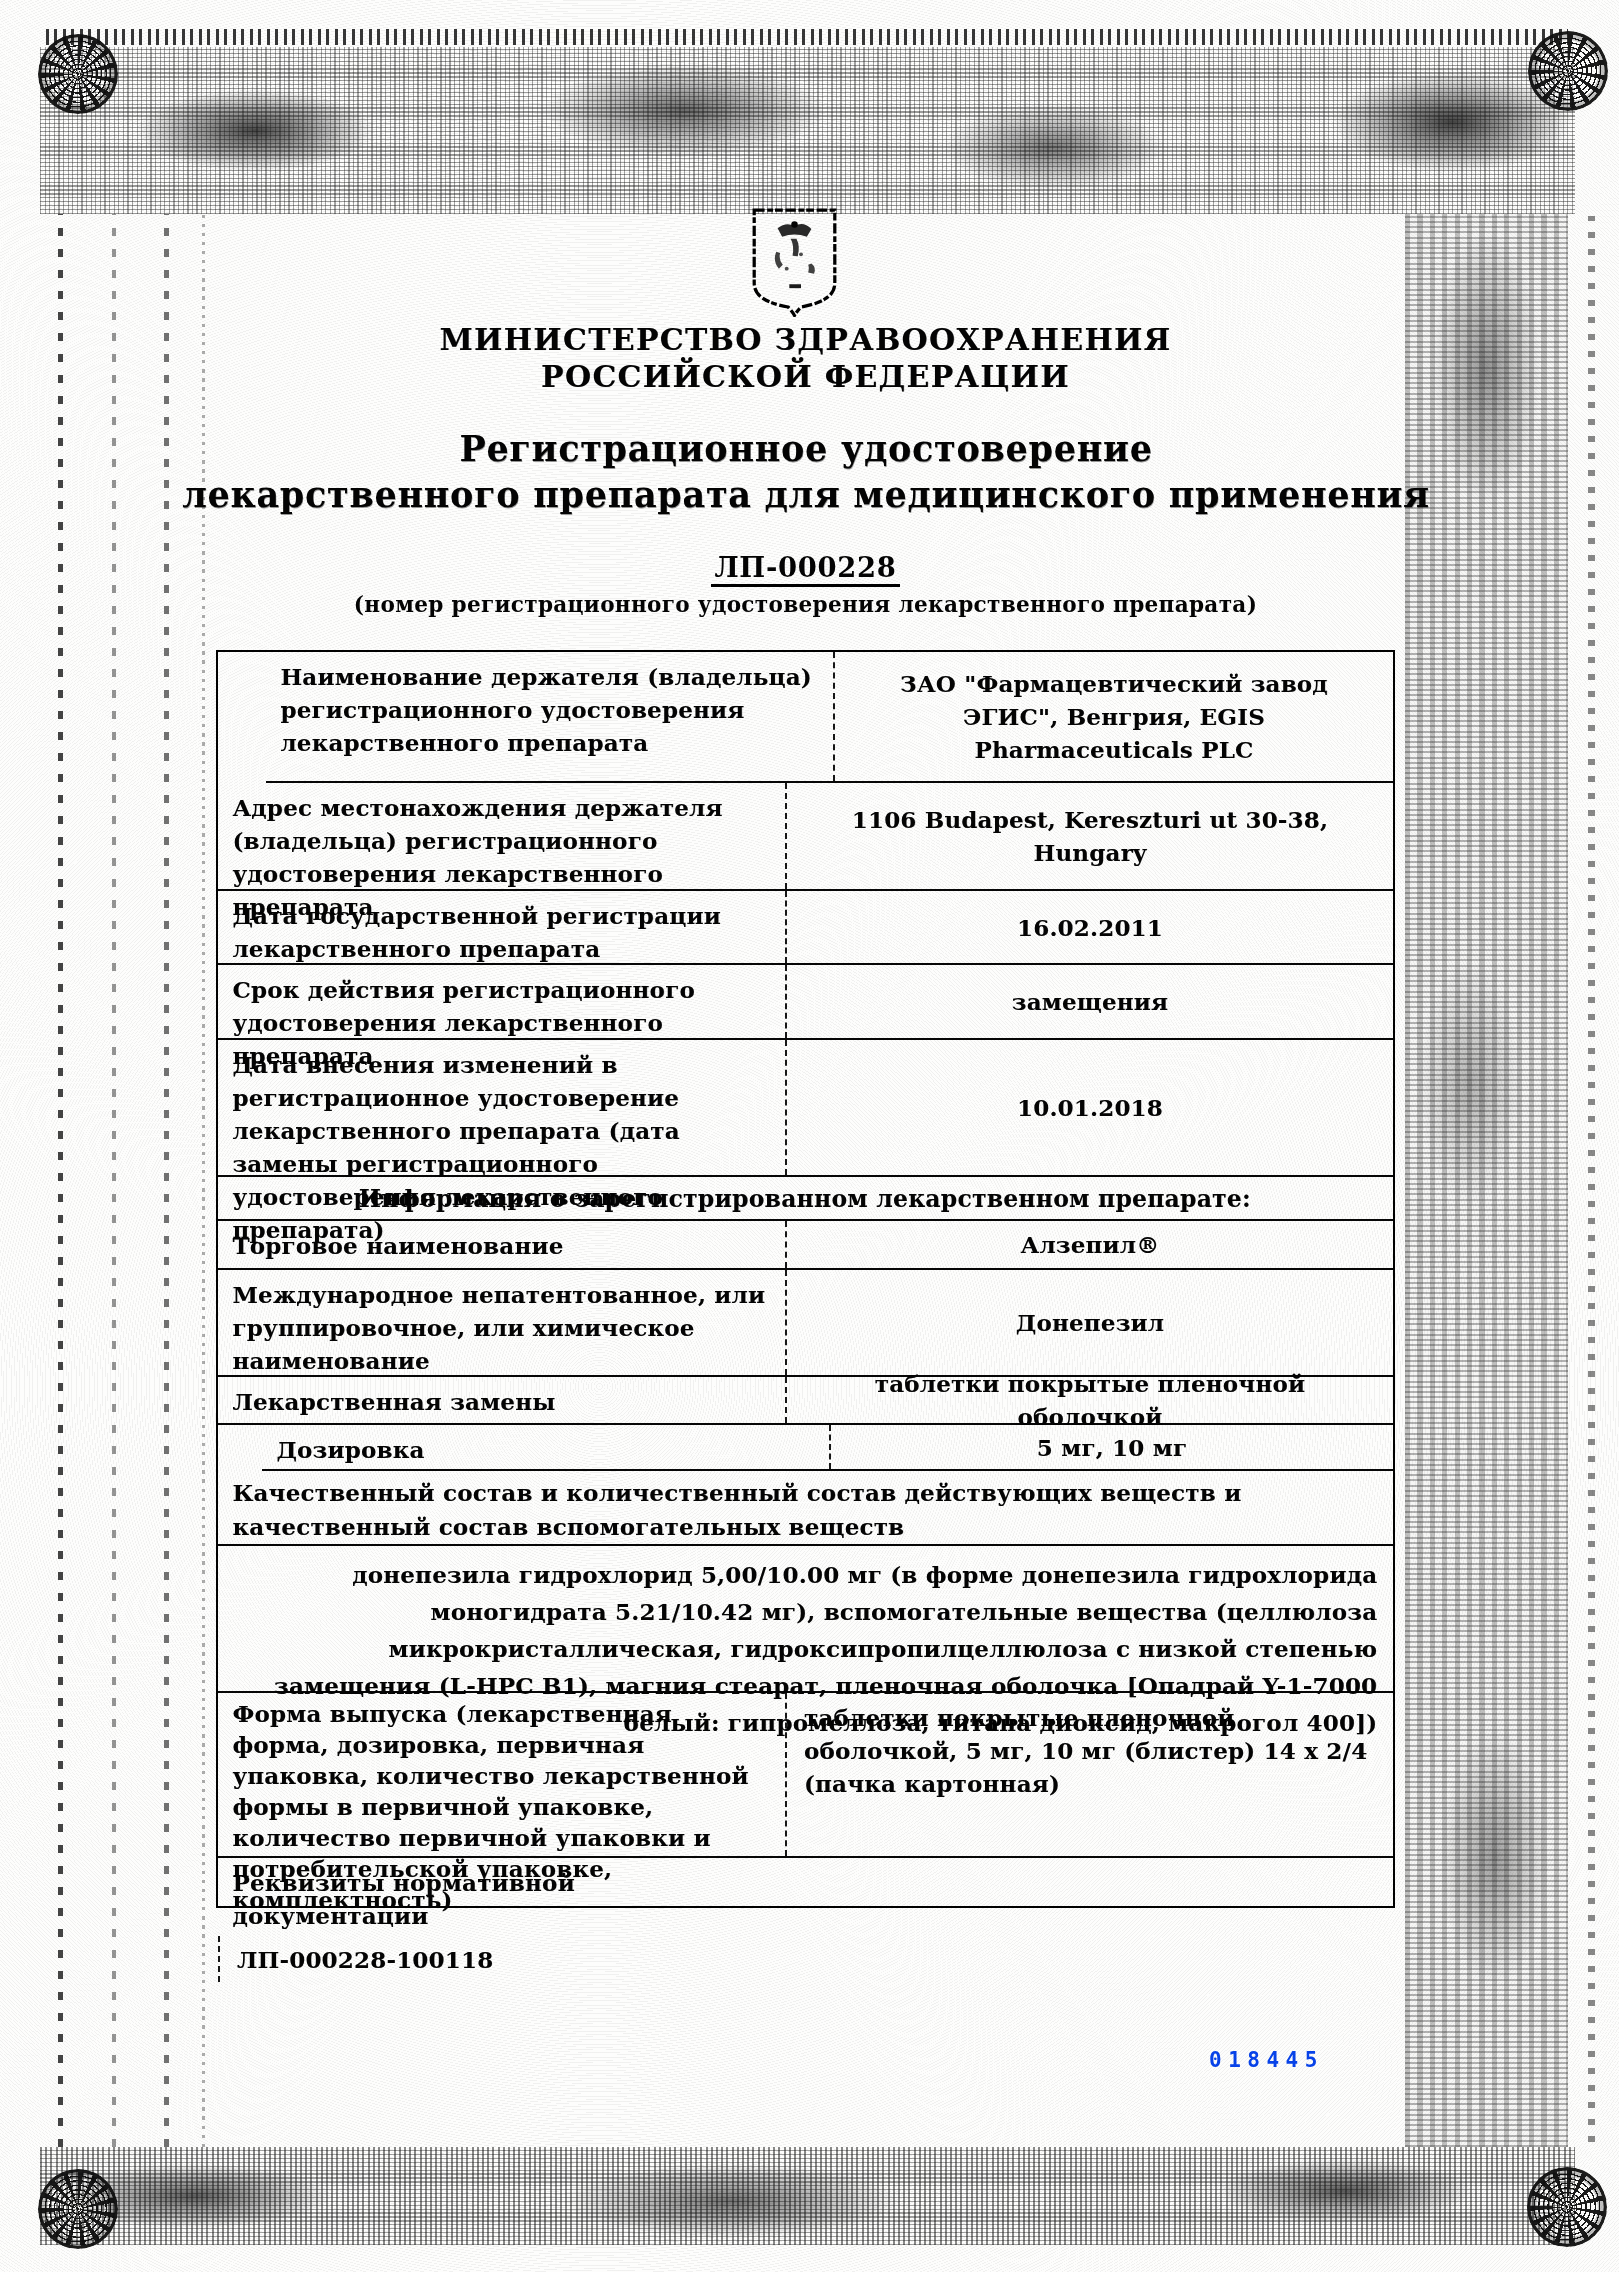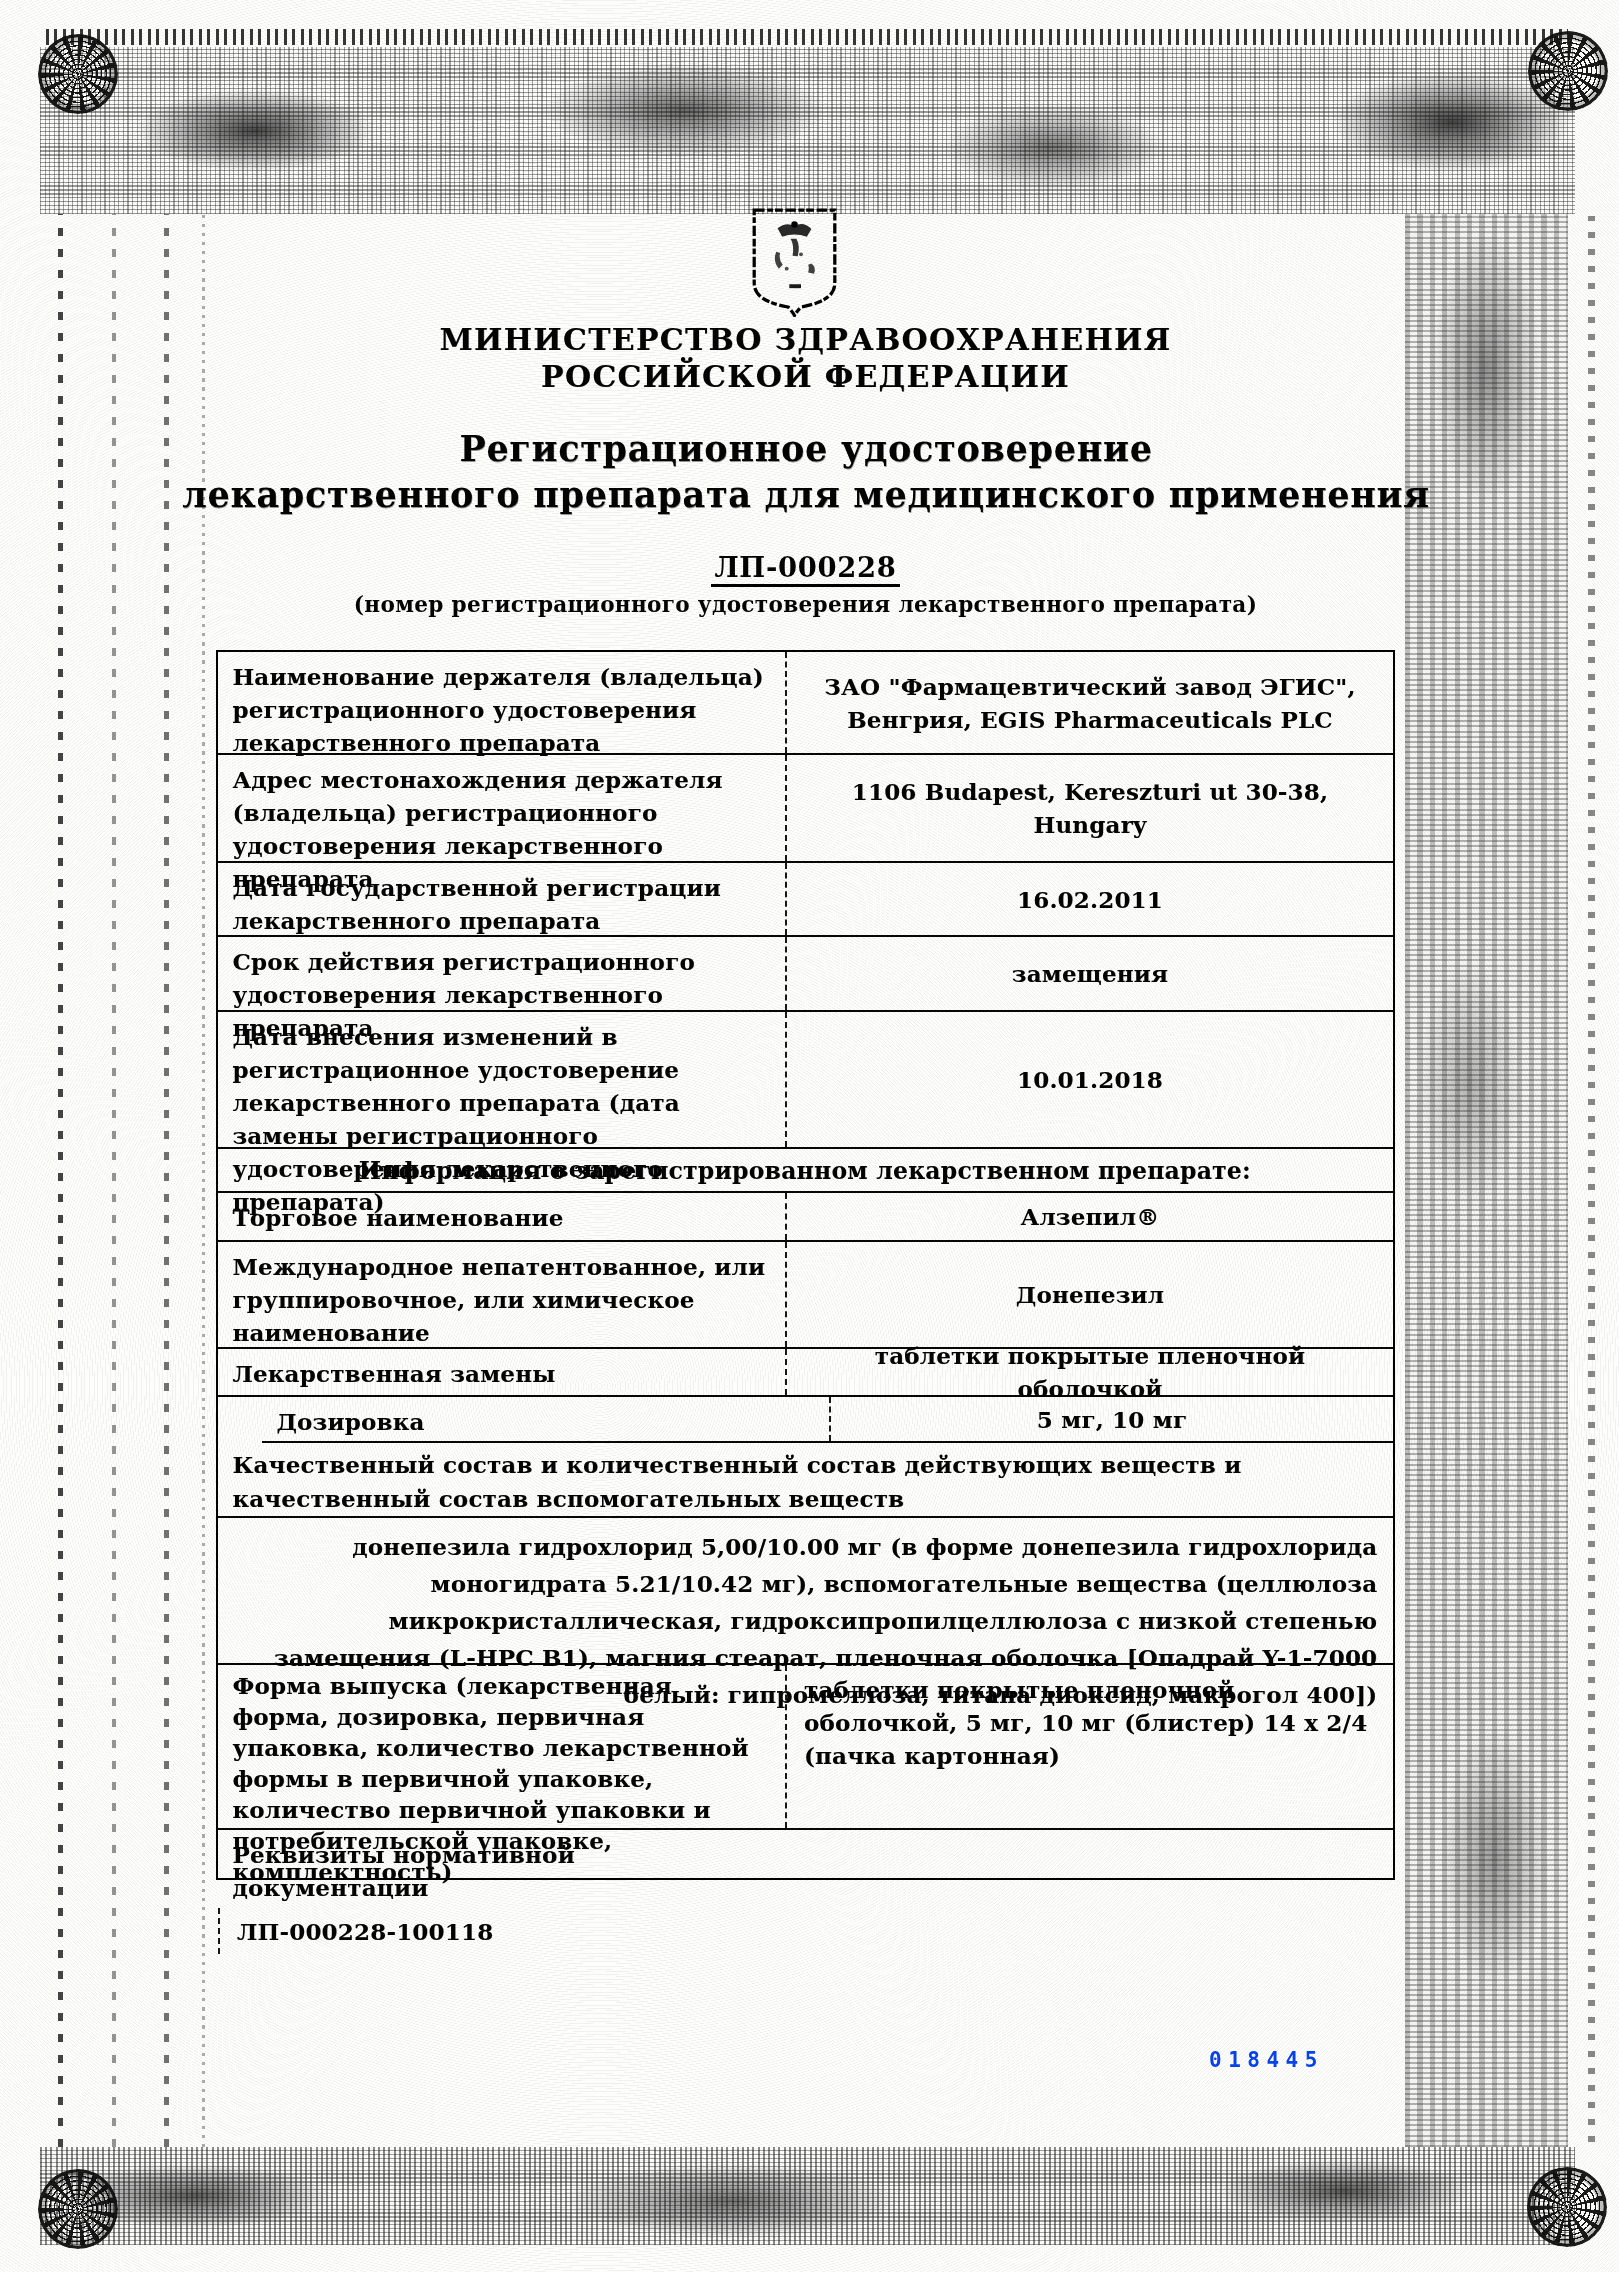--- a/index.html
+++ b/index.html
@@ -108,21 +108,21 @@
     display:flex;align-items:center;justify-content:center;text-align:center;
     padding:5.2px 17px;text-shadow:0.3px 0.3px 0 rgba(0,0,0,.3);
   }
   .tvalue.topleft{align-items:flex-start;justify-content:flex-start;text-align:left;padding-top:7.8px;}
   .tfull{
     width:100%;box-sizing:border-box;font-size:23px;font-weight:700;
     padding:6.5px 15.7px 3.9px 14.4px;letter-spacing:0.2px;text-shadow:0.3px 0.3px 0 rgba(0,0,0,.3);
   }
   .tfull.center{text-align:center;font-size:23.5px;line-height:31px;}
   .tfull.body{line-height:37px;padding-top:10.4px;text-align:right;}
-  .r0{height:103px;} .r1{height:108px;} .r2{height:74px;} .r3{height:75px;}
+  .r0{height:131px;margin-left:48px;} .r1{height:108px;} .r2{height:74px;} .r3{height:75px;}
   .r4{height:137px;} .r5{height:44px;} .r6{height:49px;} .r7{height:107px;}
   .r8{height:48px;} .r9{height:46px;margin-left:44px;} .r10{height:75px;} .r11{height:147px;}
   .r12{height:165px;} .r13{height:48px;flex-direction:column;}
   .r10 .tfull{line-height:34px;padding-top:5.2px;}
   .r12 .tlabel{line-height:31px;padding-top:5.2px;}
   .serial{
     position:absolute;left:1209px;top:2048px;
     font-family:"DejaVu Sans Mono", monospace;font-size:21px;font-weight:700;
     letter-spacing:6.5px;color:#1d4ed8;
   }

